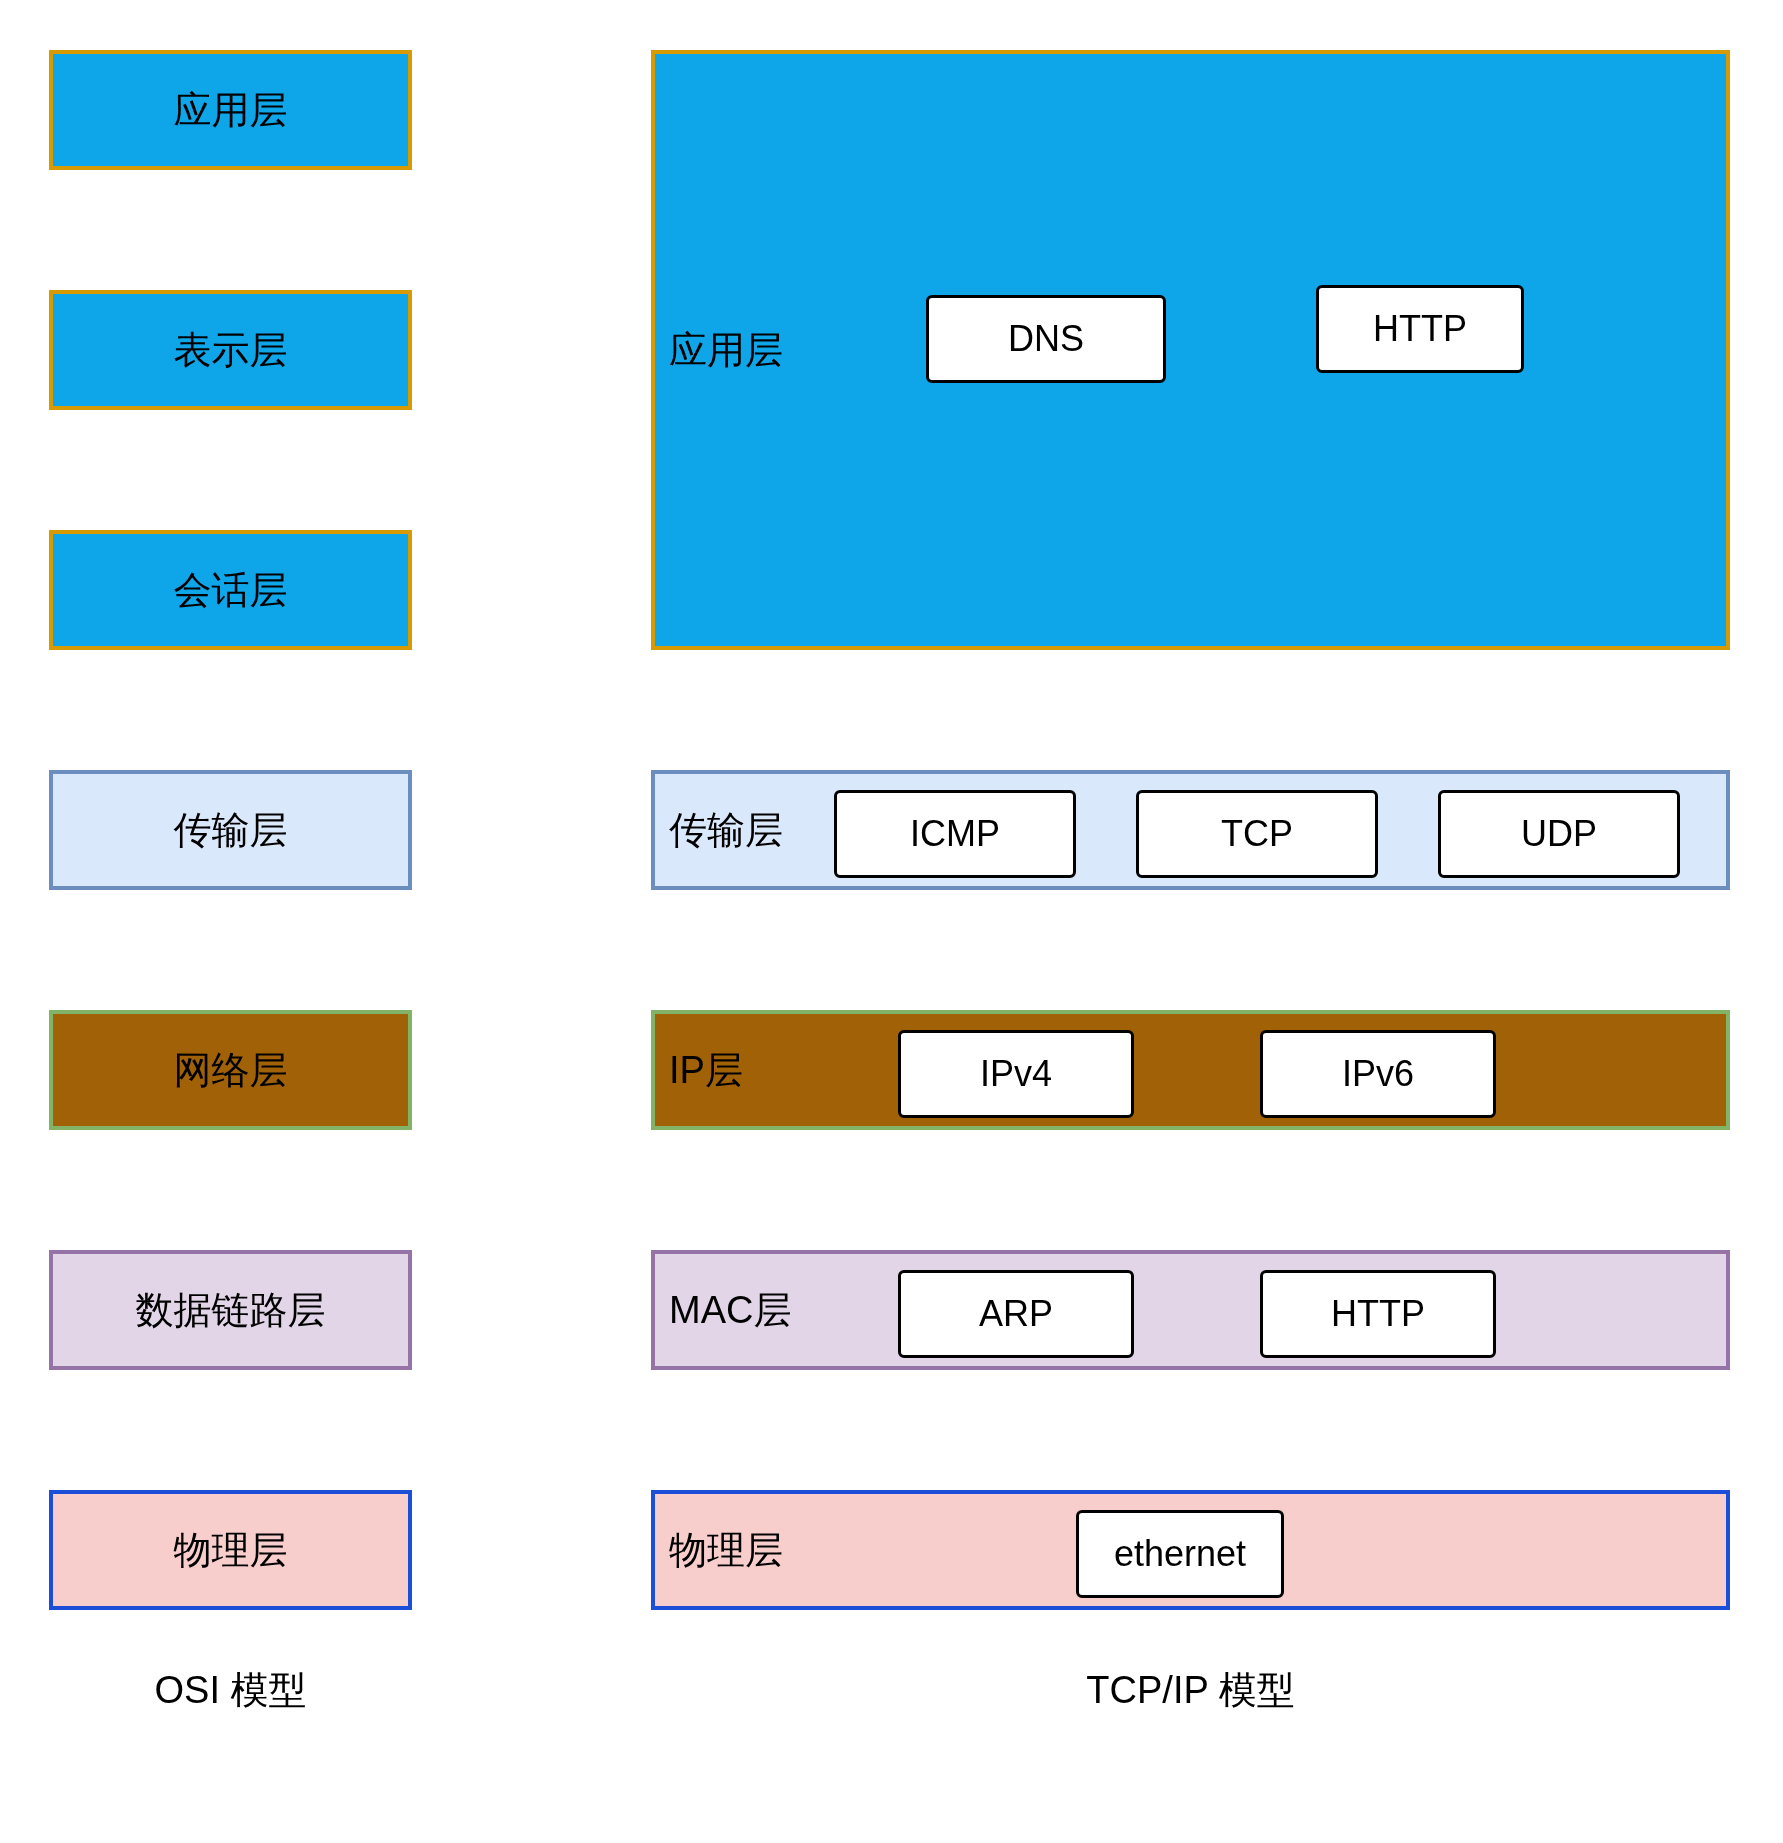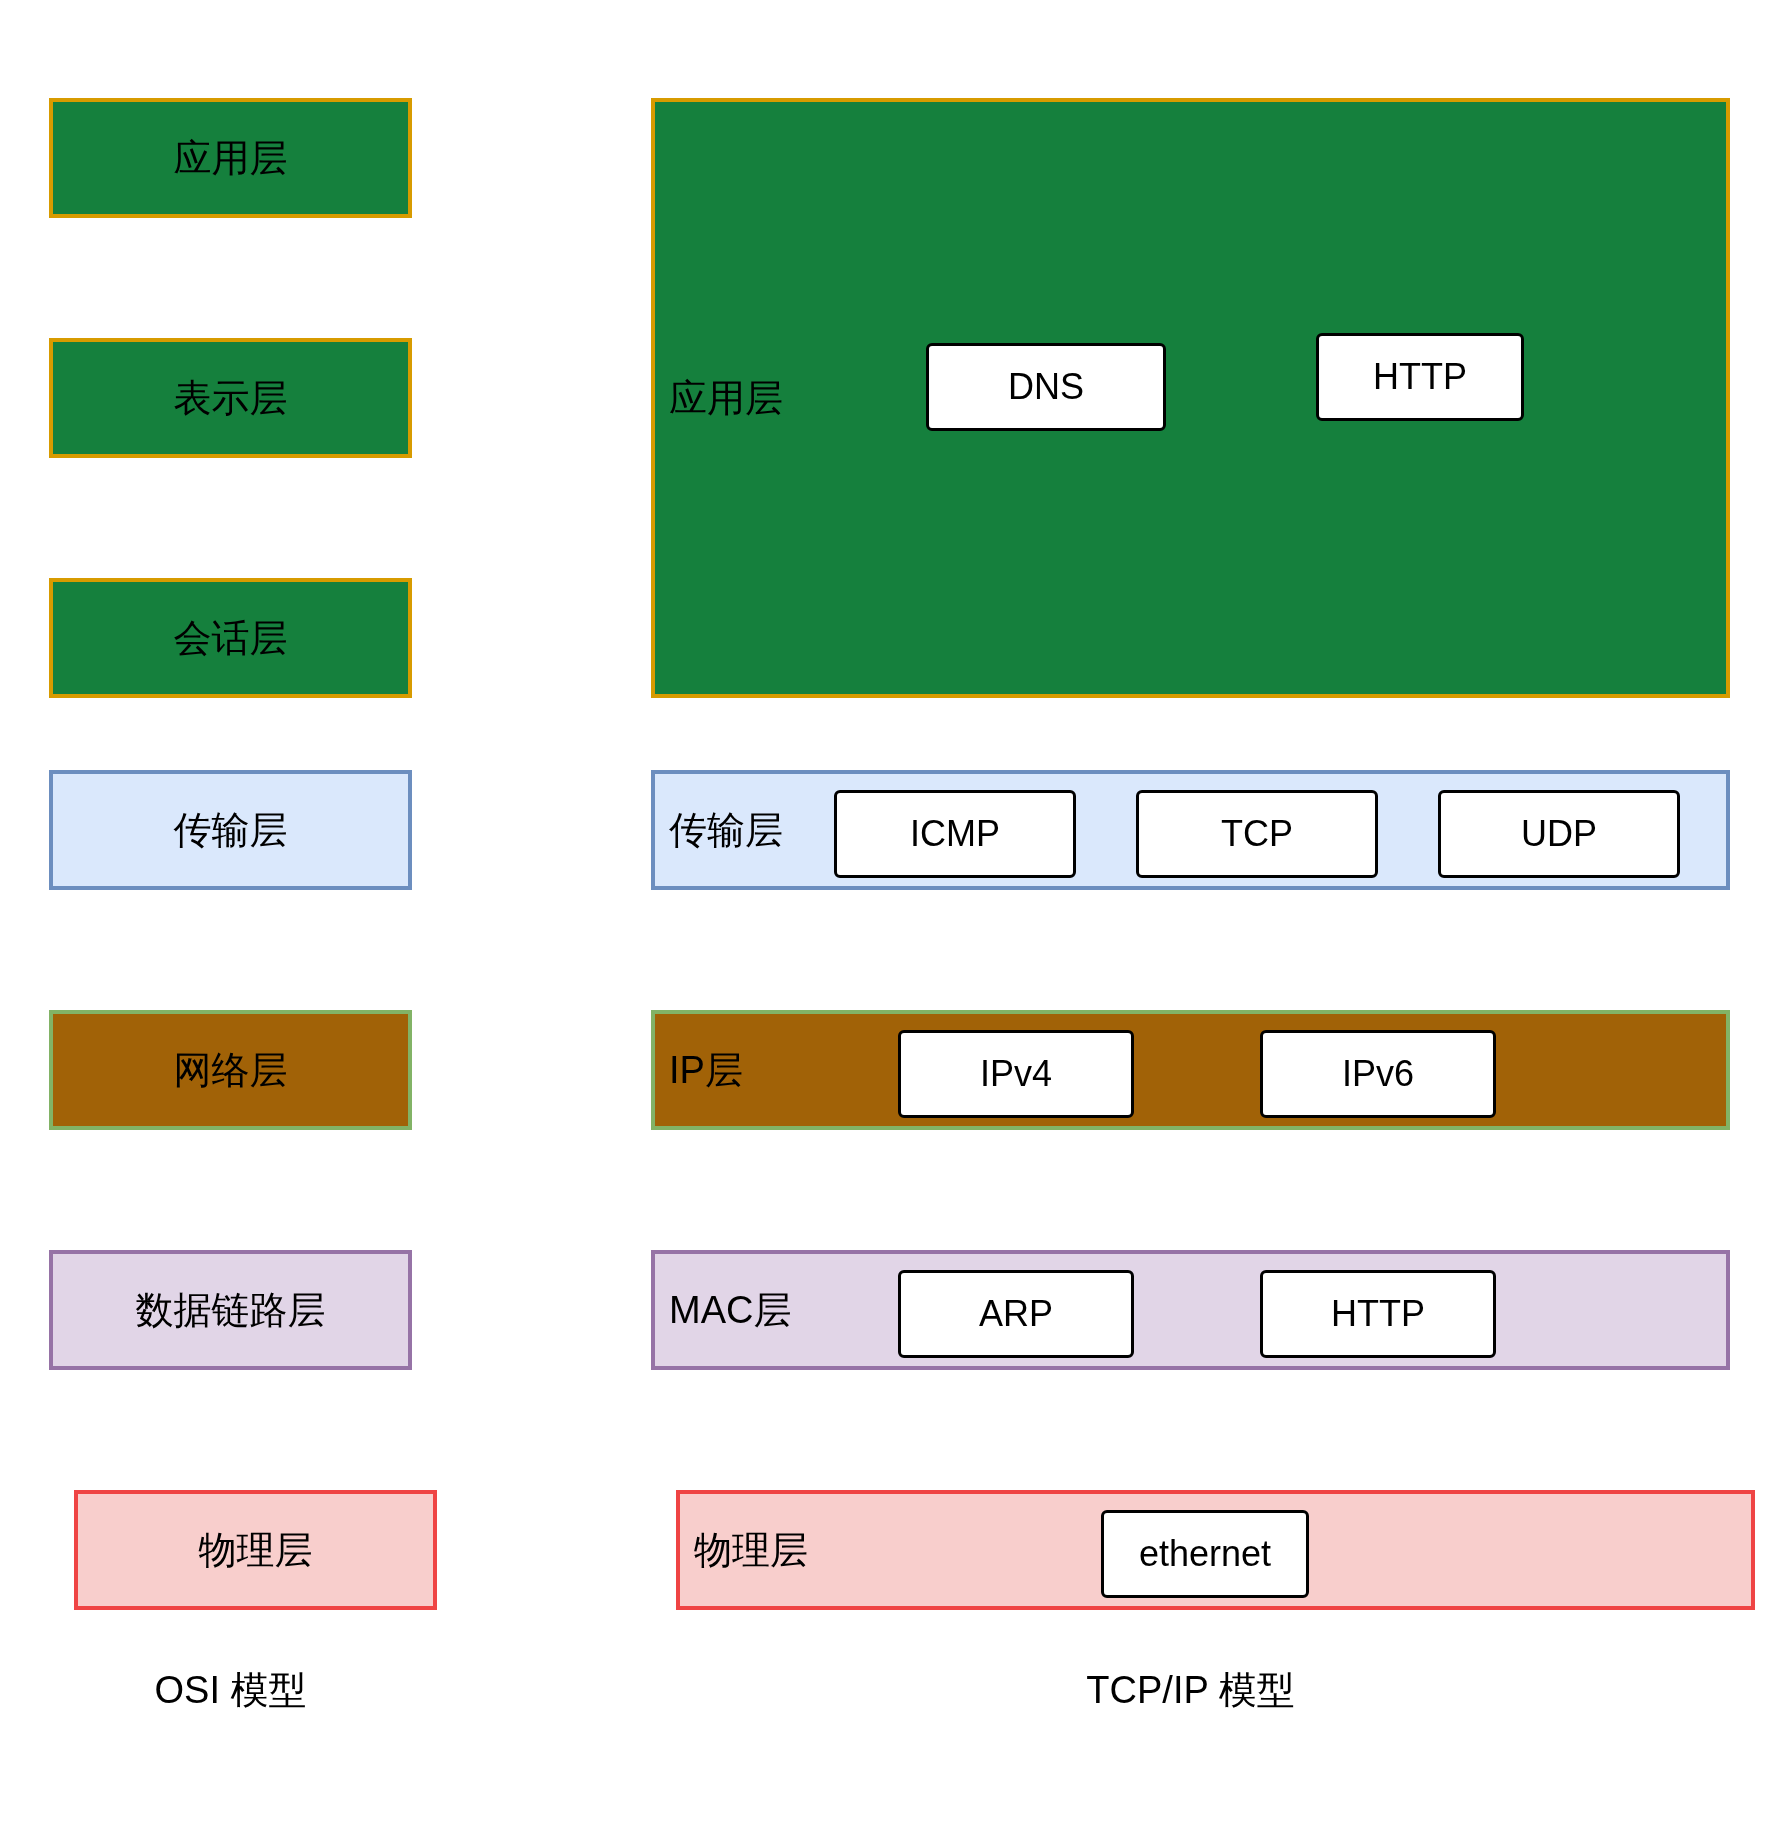--- a/index.html
+++ b/index.html
@@ -11,25 +11,25 @@
   .canvas {
     position: relative;
     width: 1783px;
     height: 1843px;
     background: #ffffff;
     overflow: hidden;
     color: #000000;
   }
 
   
-  .c-orange { background: #15803d; border: 4px solid #D79B00; margin-top: 48px; }
+  .c-orange { background: #0ea5e9; border: 4px solid #D79B00; }
   .c-blue   { background: #DAE8FC; border: 4px solid #6C8EBF; }
   .c-green  { background: #a16207; border: 4px solid #82B366; }
   .c-purple { background: #E1D5E7; border: 4px solid #9673A6; }
-  .c-red    { background: #F8CECC; border: 4px solid #ef4444; margin-left: 25px; }
+  .c-red    { background: #F8CECC; border: 4px solid #1d4ed8; }
 
   
   .osi-box {
     position: absolute;
     left: 49px;
     width: 363px;
     height: 120px;
     box-sizing: border-box;
     display: flex;
     align-items: center;

